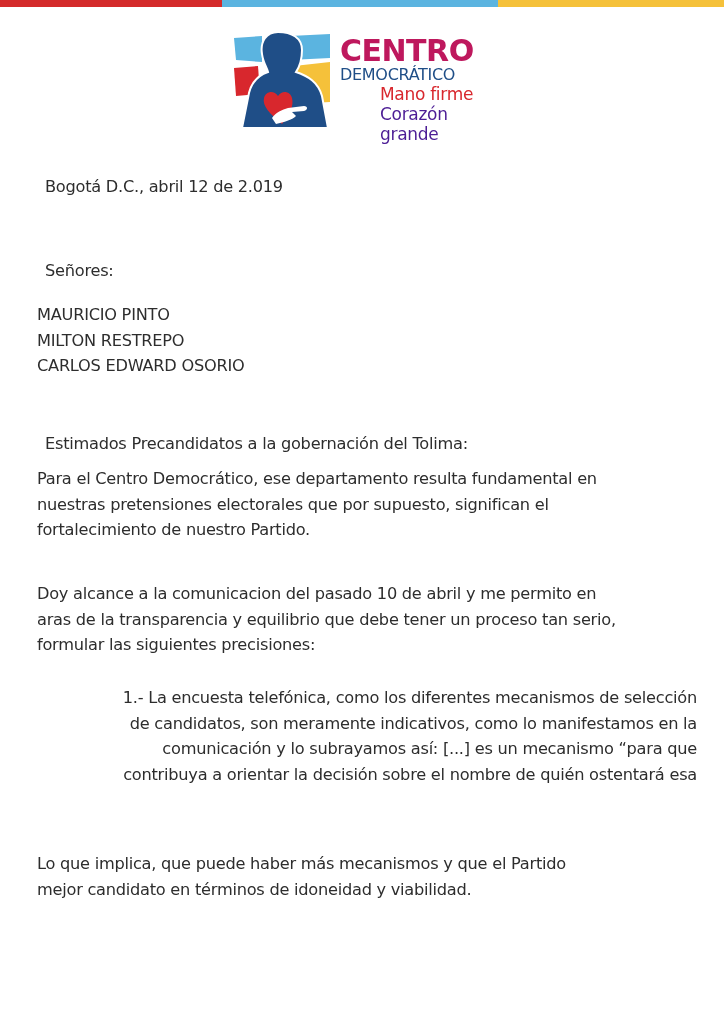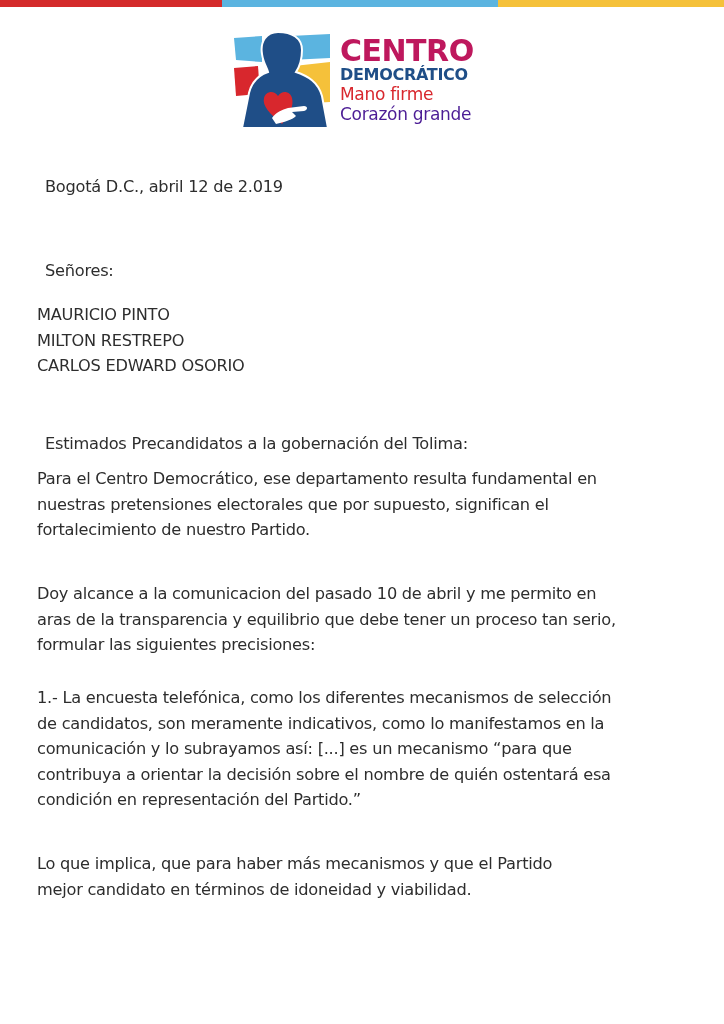--- a/index.html
+++ b/index.html
@@ -3,31 +3,31 @@
   <meta charset="utf-8">
   <style>
     html, body { margin: 0; padding: 0; background: #ffffff; }
     body { width: 724px; height: 1024px; position: relative; overflow: hidden; font-family: "DejaVu Sans", sans-serif; color: #2b2b2b; }
     .topbar { position: absolute; left: 0; top: 0; width: 724px; height: 7px; display: flex; }
     .topbar .seg { height: 7px; }
     .logo { position: absolute; left: 232px; top: 32px; width: 270px; height: 100px; }
     .logo-mark { position: absolute; left: 0; top: 0; width: 100px; height: 96px; }
     .logo-text { position: absolute; left: 108px; top: 4px; }
     .lt-centro { font-family: "DejaVu Sans", sans-serif; font-weight: bold; font-size: 30px; letter-spacing: -0.5px; line-height: 30px; }
-    .lt-demo { font-family: "DejaVu Sans", sans-serif; font-weight: bold; font-size: 16px; line-height: 18px; letter-spacing: -0.3px; }
-    .lt-slogan { font-family: "DejaVu Sans", sans-serif; font-size: 17px; line-height: 20px; letter-spacing: -0.3px; }
+    .lt-demo { font-family: "DejaVu Sans", sans-serif; font-weight: normal; font-size: 16px; line-height: 18px; letter-spacing: -0.3px; }
+    .lt-slogan { font-family: "DejaVu Sans", sans-serif; font-size: 17px; line-height: 20px; letter-spacing: -0.3px; margin-left: 40px; }
     .doc { position: absolute; left: 37px; top: 166px; width: 660px; font-family: "DejaVu Sans", sans-serif; font-size: 16.2px; line-height: 25.6px; color: #2d2d2d; letter-spacing: -0.25px; }
     .doc p { margin: 8px; }
     .date { position: absolute; top: 0; left: 0; }
     .salutation { position: absolute; top: 84px; left: 0; }
     .recipients { position: absolute; top: 136px; left: 0; }
     .greeting { position: absolute; top: 257px; left: 0; }
     .para1 { position: absolute; top: 300px; left: 0; width: 660px; }
     .para2 { position: absolute; top: 415px; left: 0; width: 660px; }
-    .para3 { position: absolute; top: 519px; left: 0; width: 660px; }
+    .para3 { position: absolute; top: 519px; left: 0; width: 660px; text-align: right; }
     .para4 { position: absolute; top: 685px; left: 0; width: 660px; }
     .line { display: block; white-space: nowrap; }
   </style>
 </head>
 <body>
 
 <div class="topbar">
   <div class="seg" style="width:222px;background:#d42a2a;"></div>
   <div class="seg" style="width:276px;background:#5bb4e0;"></div>
   <div class="seg" style="width:226px;background:#f5c13a;"></div>
@@ -75,20 +75,19 @@
     <span class="line">Doy alcance a la comunicacion del pasado  10 de abril y me permito en</span>
     <span class="line">aras de la transparencia y equilibrio que debe tener un proceso tan serio,</span>
     <span class="line">formular las siguientes precisiones:</span>
   </div>
 
   <div class="para3">
     <span class="line">1.- La encuesta  telefónica, como los diferentes mecanismos de selección</span>
     <span class="line">de candidatos, son meramente indicativos, como lo manifestamos en la</span>
     <span class="line">comunicación y lo subrayamos así: [...]  es un mecanismo “para que</span>
     <span class="line">contribuya a orientar la decisión sobre el nombre de quién ostentará esa</span>
-    <span class="line">condición en representación del Partido.”</span>
   </div>
 
   <div class="para4">
-    <span class="line">Lo que implica, que para haber más mecanismos y que el Partido</span>
+    <span class="line">Lo que implica, que puede haber más mecanismos y que el Partido</span>
     <span class="line">mejor candidato en términos de idoneidad y viabilidad.</span>
   </div>
 </div>
 
 </body></html>

